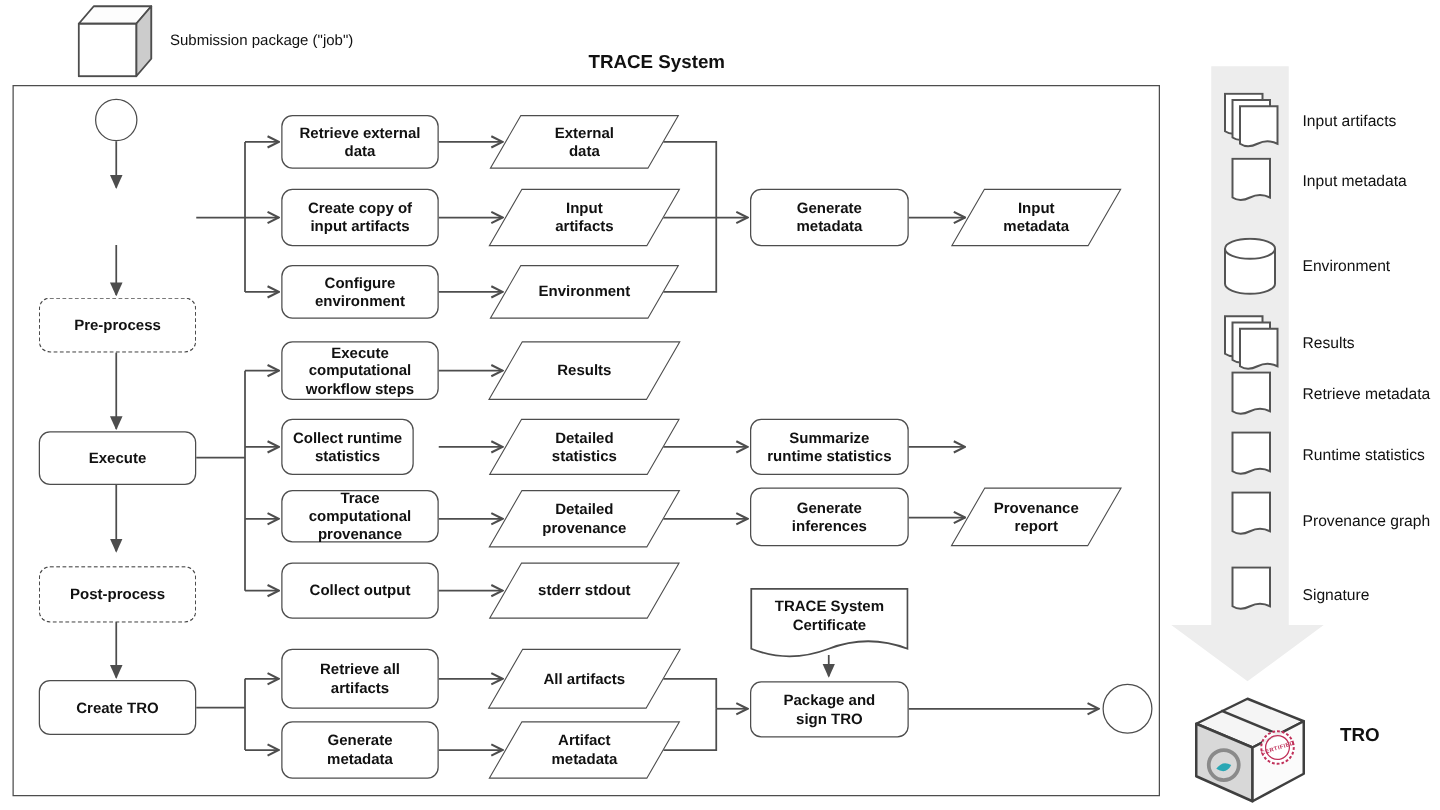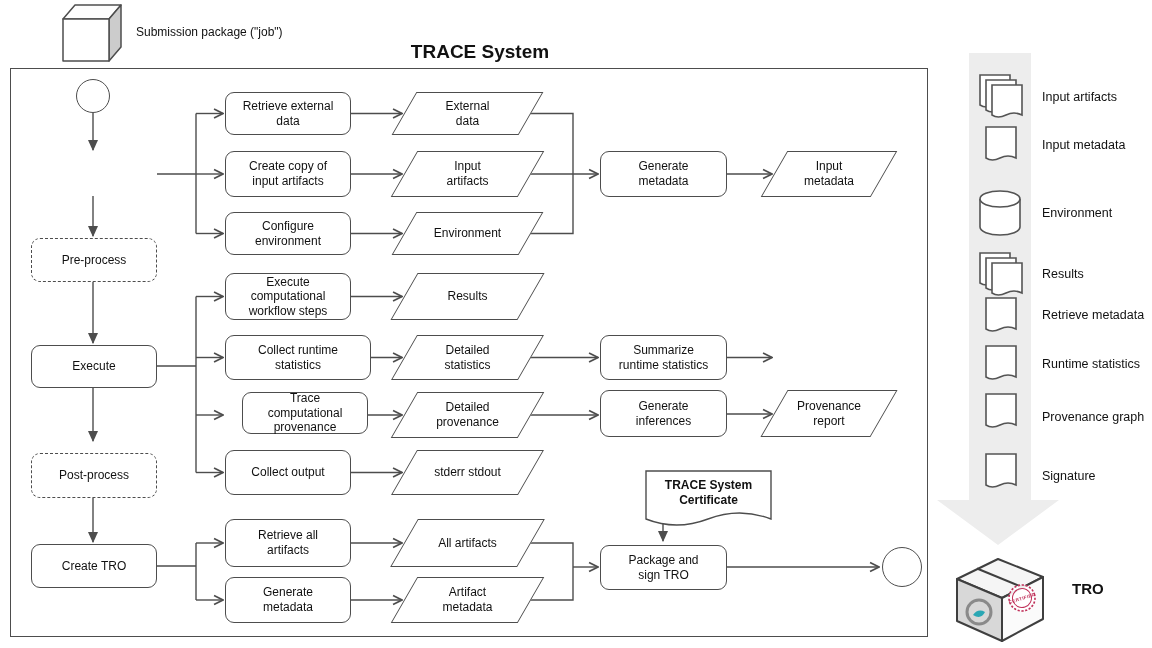--- a/index.html
+++ b/index.html
@@ -5,32 +5,32 @@
   html,body{margin:0;padding:0;background:#fff;}
   .canvas{position:relative;width:1152px;height:648px;background:#fff;overflow:hidden;
           font-family:"Liberation Sans",sans-serif;color:#111;}
   .wires{position:absolute;left:0;top:0;pointer-events:none;}
   .main-frame{position:absolute;left:10px;top:68px;width:918px;height:569px;
               border:1.5px solid #4d4d4d;box-sizing:border-box;}
   .node,.dnode{position:absolute;box-sizing:border-box;background:#fff;
         border:1.4px solid #4d4d4d;border-radius:9px;display:flex;align-items:center;
         justify-content:center;text-align:center;font-size:12px;line-height:1.22;}
   .dnode{border-style:dashed;}
-  .node span,.dnode span,.par span{white-space:pre-line;}
+  .node span,.dnode span,.par span{white-space:pre-line;font-weight:bold;}
   .par{position:absolute;display:flex;align-items:center;justify-content:center;
        text-align:center;font-size:12px;line-height:1.22;}
   .par::before{content:"";position:absolute;top:0;bottom:0;left:14px;right:14px;
        background:#fff;border:1.4px solid #4d4d4d;transform:skewX(-30deg);}
   .par span{position:relative;z-index:1;}
   .circle{position:absolute;box-sizing:border-box;border:1.4px solid #4d4d4d;
        border-radius:50%;background:#fff;}
-  .title{position:absolute;left:380px;top:41px;width:200px;text-align:center;
-       font-weight:bold;font-size:19px;}
+  .title{position:absolute;left:380px;top:41px;width:200px;text-align:right;
+       font-weight:bold;font-size:15px;}
   .sub-label{position:absolute;left:136px;top:25px;font-size:12px;}
-  .cert{position:absolute;left:600px;top:470px;width:127px;height:62px;margin-left:45px;}
+  .cert{position:absolute;left:600px;top:470px;width:127px;height:62px;}
   .cert .txt{position:absolute;left:0;top:8px;width:127px;text-align:center;
        font-weight:bold;font-size:12px;line-height:1.25;}
   .legend-label{position:absolute;font-size:12.5px;}
   .licon{position:absolute;}
   .tro-label{position:absolute;left:1072px;top:580px;font-weight:bold;font-size:15px;}
 </style>
 </head>
 <body>
 
 <div class="canvas">
@@ -142,25 +142,25 @@
     </div>
   <div class="node" style="left:225px;top:212px;width:126px;height:43px">
       <span>Configure
 environment</span>
     </div>
   <div class="node" style="left:225px;top:273px;width:126px;height:47px">
       <span>Execute
 computational
 workflow steps</span>
     </div>
-  <div class="node" style="left:225px;top:335px;width:146px;height:45px">
+  <div class="node" style="left:225px;top:335px;width:106px;height:45px">
       <span>Collect runtime
 statistics</span>
     </div>
-  <div class="node" style="left:242px;top:392px;width:126px;height:42px">
+  <div class="node" style="left:225px;top:392px;width:126px;height:42px">
       <span>Trace
 computational
 provenance</span>
     </div>
   <div class="node" style="left:225px;top:450px;width:126px;height:45px">
       <span>Collect output</span>
     </div>
   <div class="node" style="left:225px;top:519px;width:126px;height:48px">
       <span>Retrieve all
 artifacts</span>

